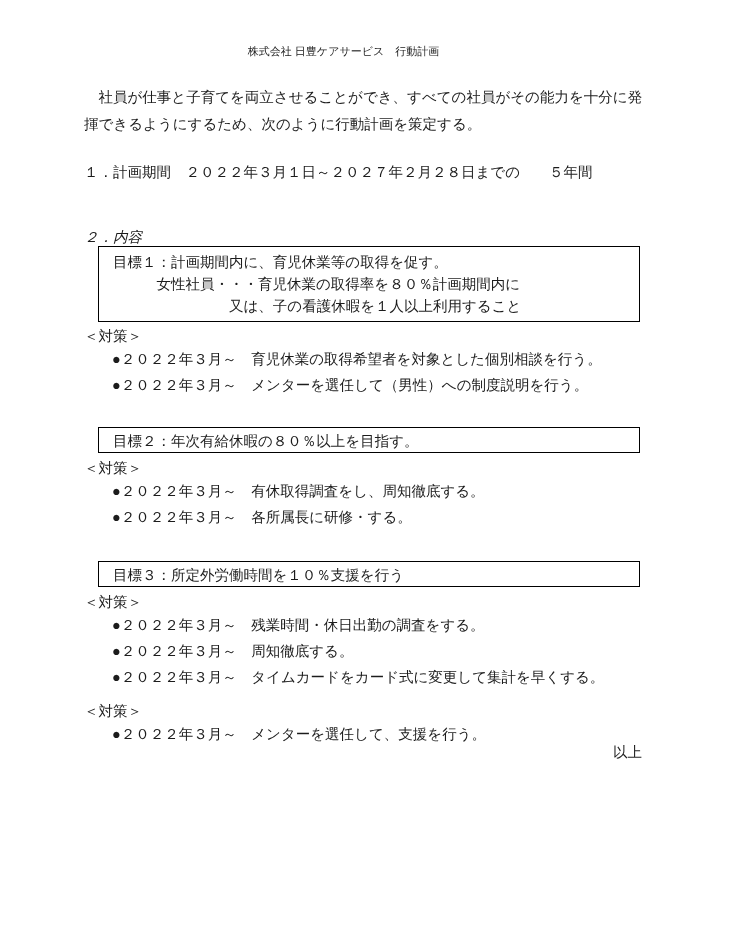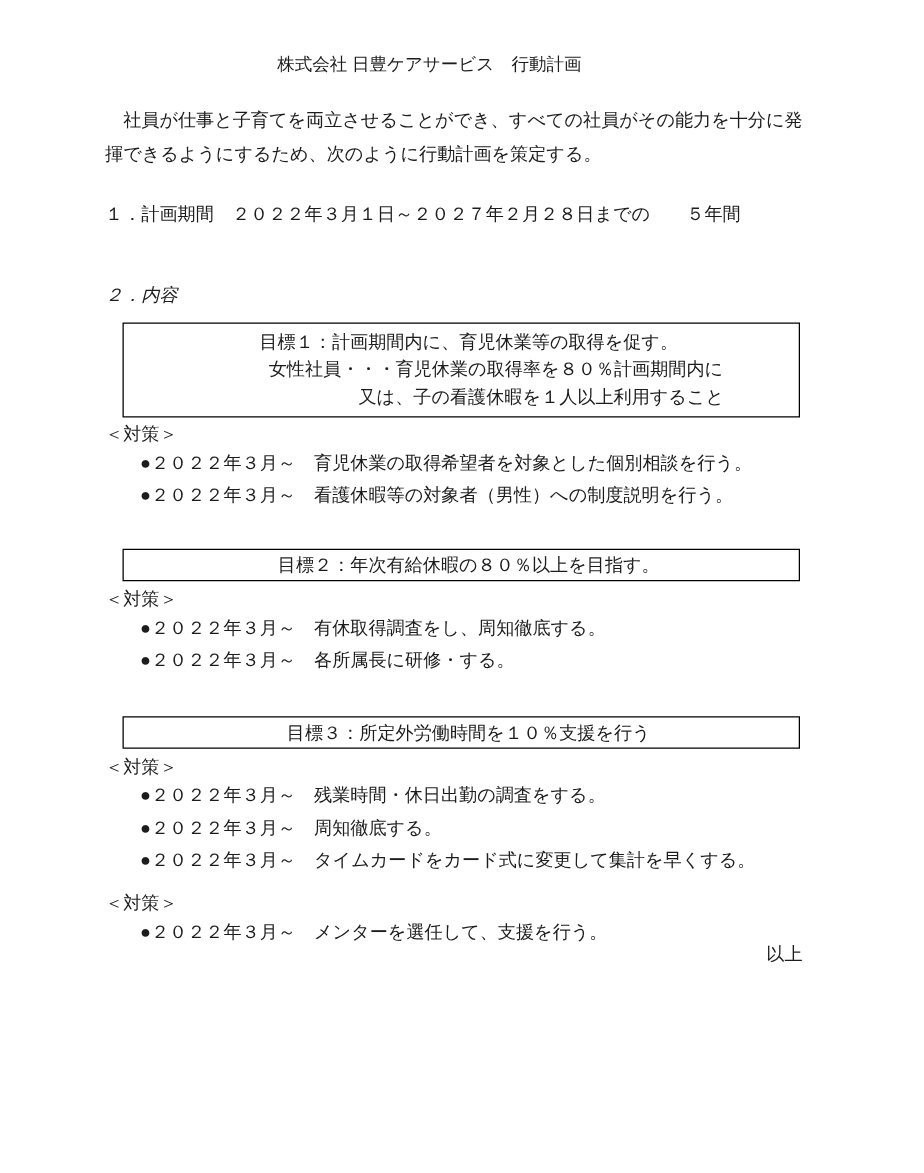--- a/index.html
+++ b/index.html
@@ -11,38 +11,37 @@
     padding: 40px 84px 0 84px;
     background: #ffffff;
     font-family: "Liberation Sans", "DejaVu Sans", sans-serif;
     font-size: 14.5px;
     color: #1c1c1c;
     overflow: hidden;
   }
   .doc-title {
     margin: 0;
     padding-right: 52px;
-    font-size: 14px;
+    font-size: 11px;
     font-weight: normal;
     text-align: center;
     line-height: 22px;
     white-space: nowrap;
   }
   .intro {
     margin: 22px 0 0 0;
     line-height: 27px;
   }
   .sec1 { margin: 24px 0 0 0; line-height: 20px; white-space: nowrap; }
   .sec2 { margin: 46px 0 0 0; line-height: 18px; font-style: italic; }
   .goal-box {
     border: 1.5px solid #000000;
-    margin: 12px 15px 0 14px;
+    margin: 0 15px 0 14px;
     padding: 4px 2px 4px 14px;
     background: #ffffff;
-    text-align: center;
   }
   .goal-box.slim { padding-top: 2px; padding-bottom: 0; }
   .box-line { line-height: 22px; white-space: pre; }
   .goal-box.tall .box-line { line-height: 24px; }
   .measures-label { line-height: 20px; white-space: pre; }
   .m-t4  { margin-top: 4px; }
   .m-t5  { margin-top: 5px; }
   .m-t11 { margin-top: 11px; }
   .m-t29 { margin-top: 29px; }
   .m-t31 { margin-top: 31px; }
@@ -70,21 +69,21 @@
   <p class="sec2">２．内容</p>
 
   <div class="goal-box">
     <div class="box-line">目標１：計画期間内に、育児休業等の取得を促す。</div>
     <div class="box-line">　　　女性社員・・・育児休業の取得率を８０％計画期間内に</div>
     <div class="box-line">　　　　　　　　又は、子の看護休暇を１人以上利用すること</div>
   </div>
   <div class="measures-label m-t4">＜対策＞</div>
   <div class="measures">
     <div class="measure">●２０２２年３月～　育児休業の取得希望者を対象とした個別相談を行う。</div>
-    <div class="measure">●２０２２年３月～　看護休暇等の対象者（男性）への制度説明を行う。</div>
+    <div class="measure">●２０２２年３月～　メンターを選任して（男性）への制度説明を行う。</div>
   </div>
 
   <div class="goal-box slim m-t29">
     <div class="box-line">目標２：年次有給休暇の８０％以上を目指す。</div>
   </div>
   <div class="measures-label m-t5">＜対策＞</div>
   <div class="measures">
     <div class="measure">●２０２２年３月～　有休取得調査をし、周知徹底する。</div>
     <div class="measure">●２０２２年３月～　各所属長に研修・する。</div>
   </div>

